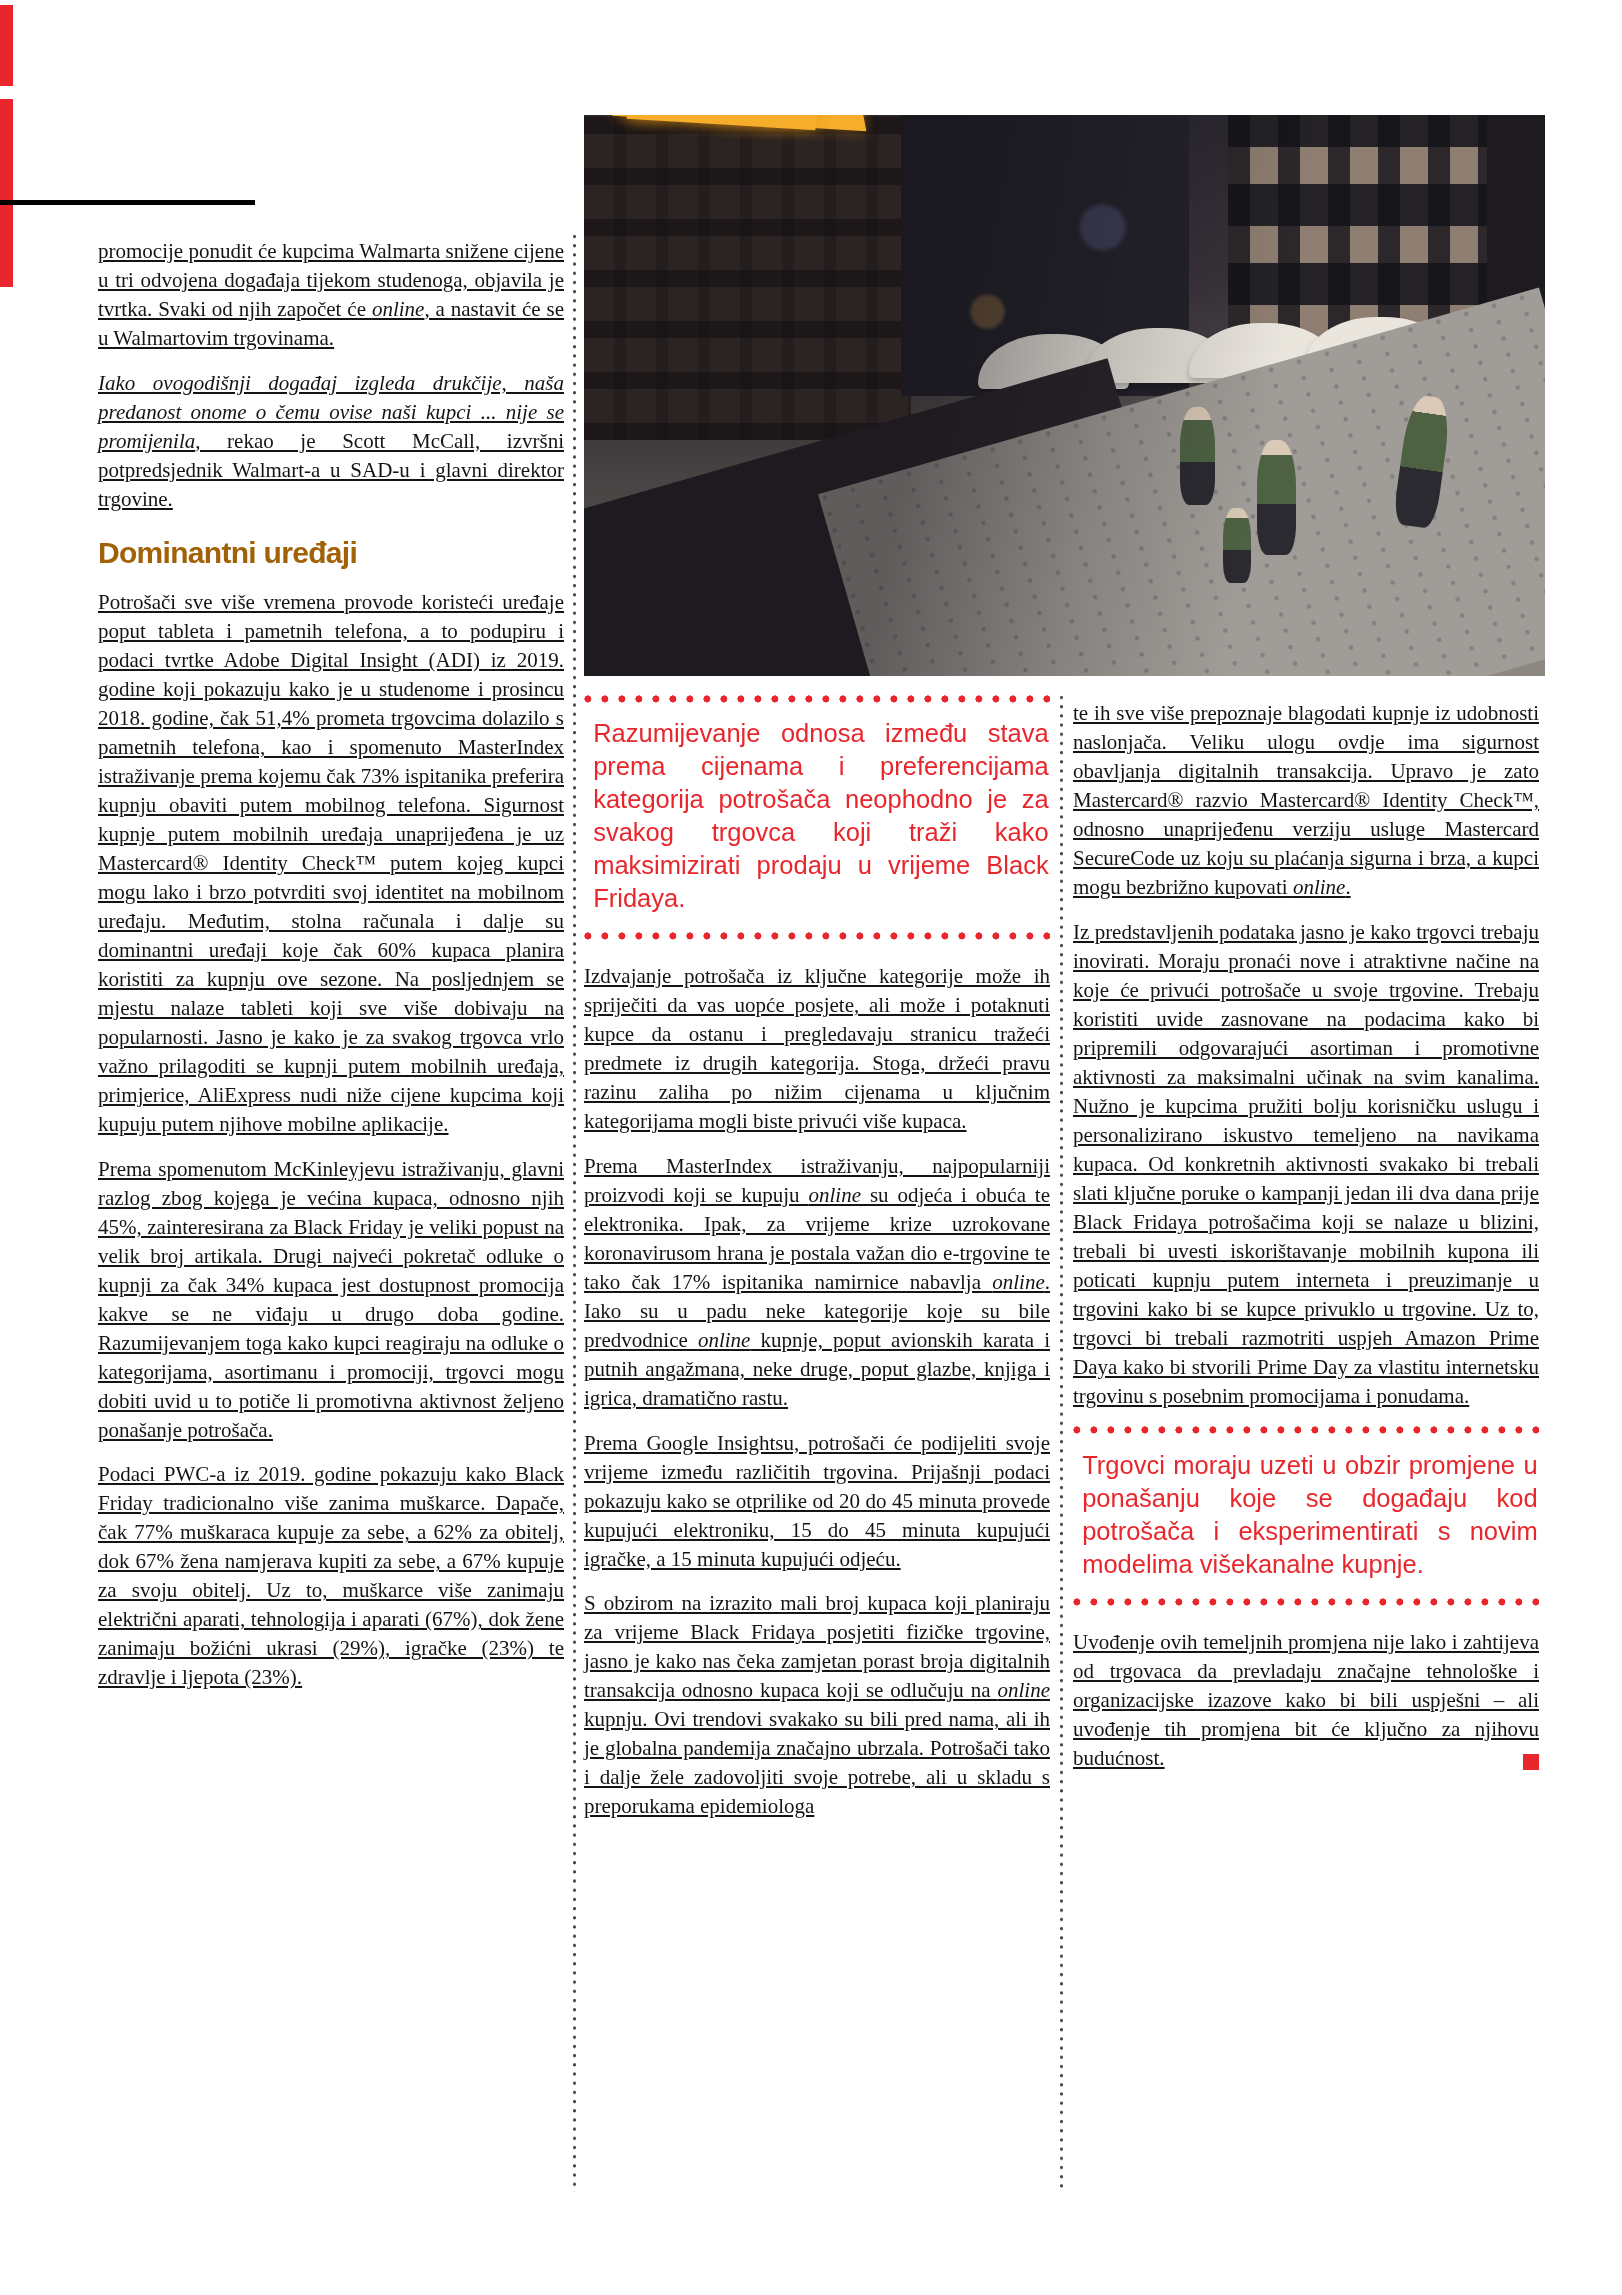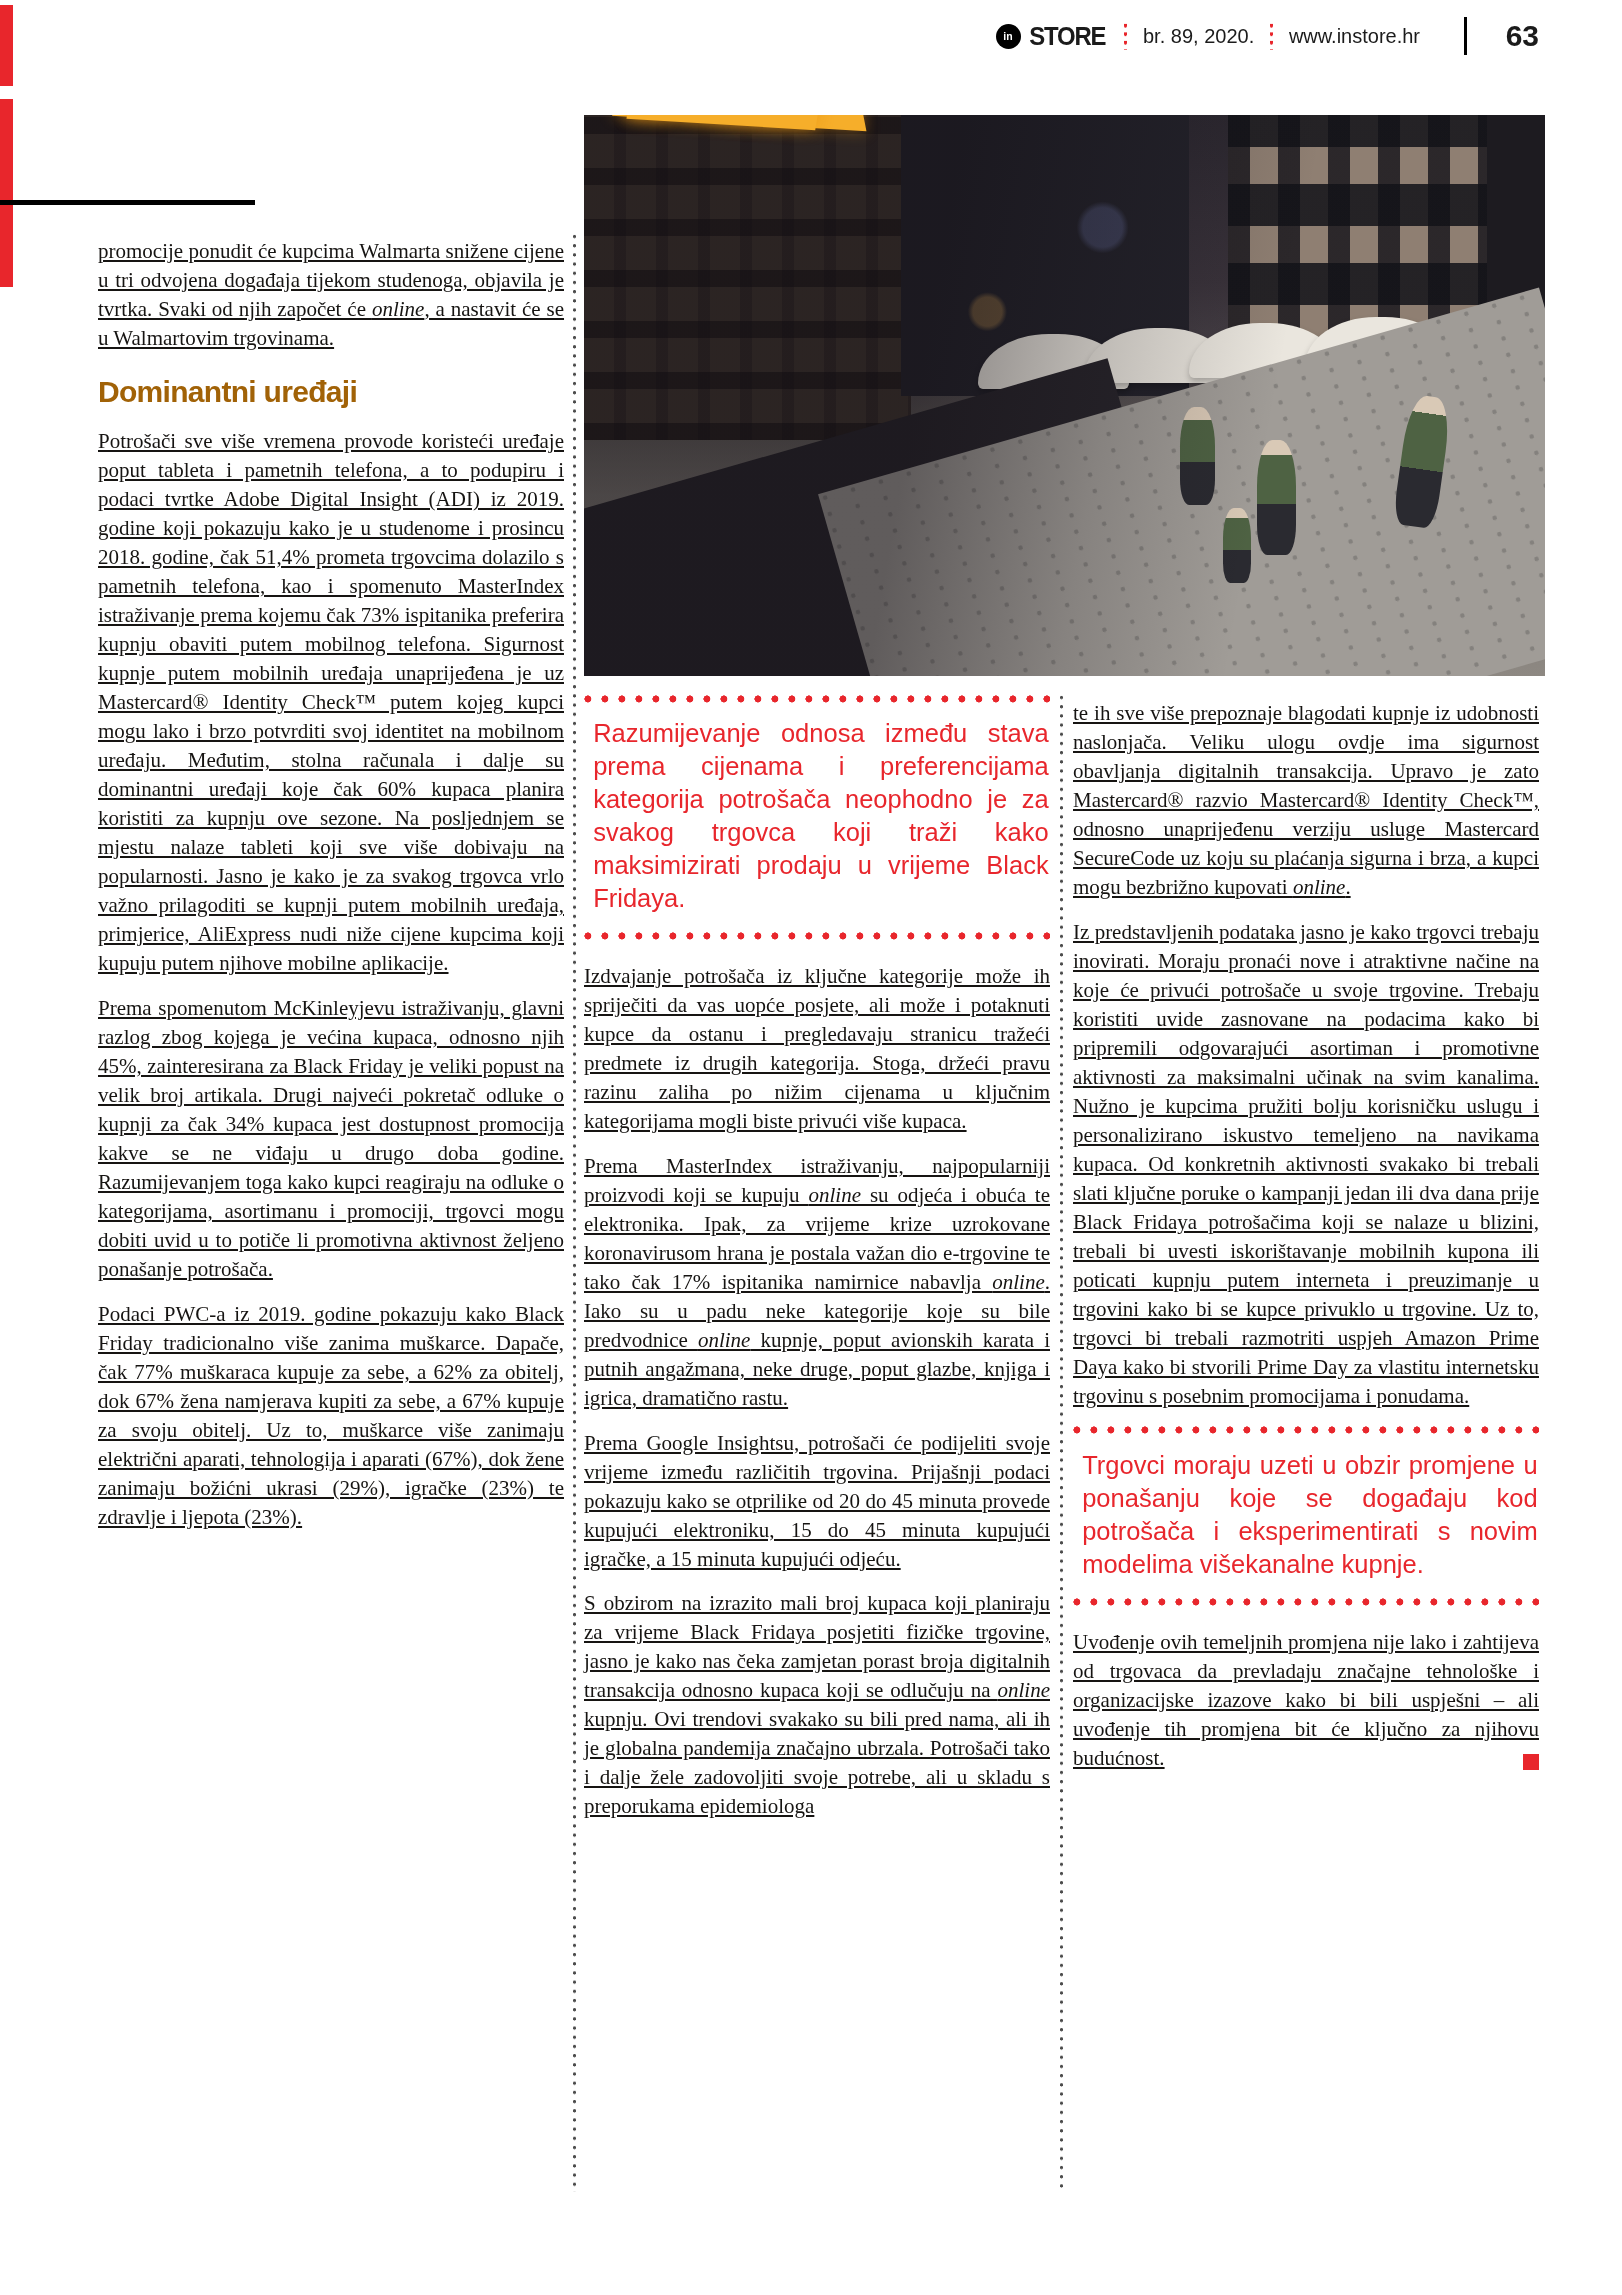--- a/index.html
+++ b/index.html
@@ -94,30 +94,20 @@
 </style>
 </head>
 <body>
 
 <div class="page">
 
   <div class="edge-red edge-red-1"></div>
   <div class="edge-red edge-red-2"></div>
   <div class="black-rule"></div>
 
-  <header class="header">
-    <span class="logo-circle">in</span>
-    <span class="logo-text">STORE</span>
-    <span class="hsep"></span>
-    <span class="issue">br. 89, 2020.</span>
-    <span class="hsep"></span>
-    <span class="website">www.instore.hr</span>
-    <span class="vline"></span>
-    <span class="pageno">63</span>
-  </header>
 
   <figure class="photo">
     <div class="bld-left"></div>
     <div class="bld-mid"></div>
     <div class="bld-right"></div>
     <div class="bld-farright"></div>
     <div class="umb umb-1"></div>
     <div class="umb umb-2"></div>
     <div class="umb umb-3"></div>
     <div class="umb umb-4"></div>
@@ -134,20 +124,21 @@
         <span>L</span>
         <span>E</span>
       </div>
   </figure>
 
   <div class="vsep" id="sep1"></div>
   <div class="vsep" id="sep2"></div>
 
   <section class="col" id="col1">
       <p class="body"><span>promocije ponudit će kupcima Walmarta snižene cijene u tri odvojena događaja tijekom studenoga, objavila je tvrtka. Svaki od njih započet će </span><i>online</i><span>, a nastavit će se u Walmartovim trgovinama.</span></p>
+      <p class="body"><i>Iako ovogodišnji događaj izgleda drukčije, naša predanost onome o čemu ovise naši kupci ... nije se promijenila</i><span>, rekao je Scott McCall, izvršni potpredsjednik Walmart-a u SAD-u i glavni direktor trgovine.</span></p>
       <h2 class="section">Dominantni uređaji</h2>
       <p class="body"><span>Potrošači sve više vremena provode koristeći uređaje poput tableta i pametnih telefona, a to podupiru i podaci tvrtke Adobe Digital Insight (ADI) iz 2019. godine koji pokazuju kako je u studenome i prosincu 2018. godine, čak 51,4% prometa trgovcima dolazilo s pametnih telefona, kao i spomenuto MasterIndex istraživanje prema kojemu čak 73% ispitanika preferira kupnju obaviti putem mobilnog telefona. Sigurnost kupnje putem mobilnih uređaja unaprijeđena je uz Mastercard® Identity Check™ putem kojeg kupci mogu lako i brzo potvrditi svoj identitet na mobilnom uređaju. Međutim, stolna računala i dalje su dominantni uređaji koje čak 60% kupaca planira koristiti za kupnju ove sezone. Na posljednjem se mjestu nalaze tableti koji sve više dobivaju na popularnosti. Jasno je kako je za svakog trgovca vrlo važno prilagoditi se kupnji putem mobilnih uređaja, primjerice, AliExpress nudi niže cijene kupcima koji kupuju putem njihove mobilne aplikacije.</span></p>
       <p class="body"><span>Prema spomenutom McKinleyjevu istraživanju, glavni razlog zbog kojega je većina kupaca, odnosno njih 45%, zainteresirana za Black Friday je veliki popust na velik broj artikala. Drugi najveći pokretač odluke o kupnji za čak 34% kupaca jest dostupnost promocija kakve se ne viđaju u drugo doba godine. Razumijevanjem toga kako kupci reagiraju na odluke o kategorijama, asortimanu i promociji, trgovci mogu dobiti uvid u to potiče li promotivna aktivnost željeno ponašanje potrošača.</span></p>
       <p class="body"><span>Podaci PWC-a iz 2019. godine pokazuju kako Black Friday tradicionalno više zanima muškarce. Dapače, čak 77% muškaraca kupuje za sebe, a 62% za obitelj, dok 67% žena namjerava kupiti za sebe, a 67% kupuje za svoju obitelj. Uz to, muškarce više zanimaju električni aparati, tehnologija i aparati (67%), dok žene zanimaju božićni ukrasi (29%), igračke (23%) te zdravlje i ljepota (23%).</span></p>
     </section>
   <section class="col" id="col2">
       <div class="pullquote">
         <div class="dotline"></div>
         <div class="pq-text">Razumijevanje odnosa između stava prema cijenama i preferencijama kategorija potrošača neophodno je za svakog trgovca koji traži kako maksimizirati prodaju u vrijeme Black Fridaya.</div>
         <div class="dotline"></div>

